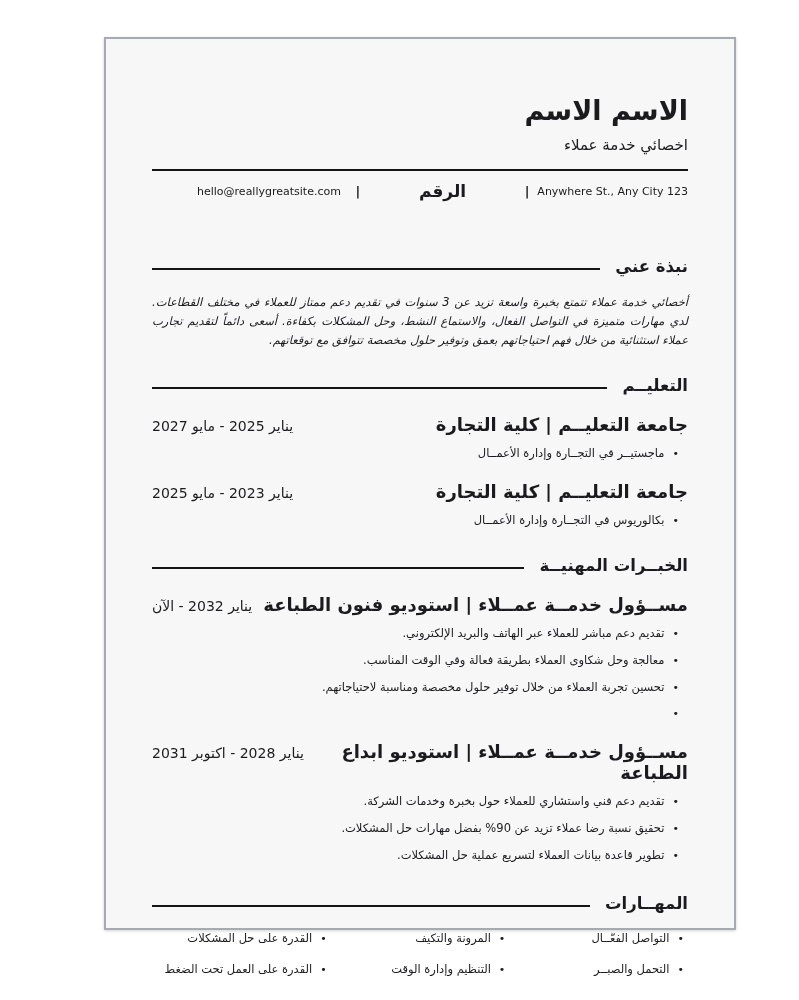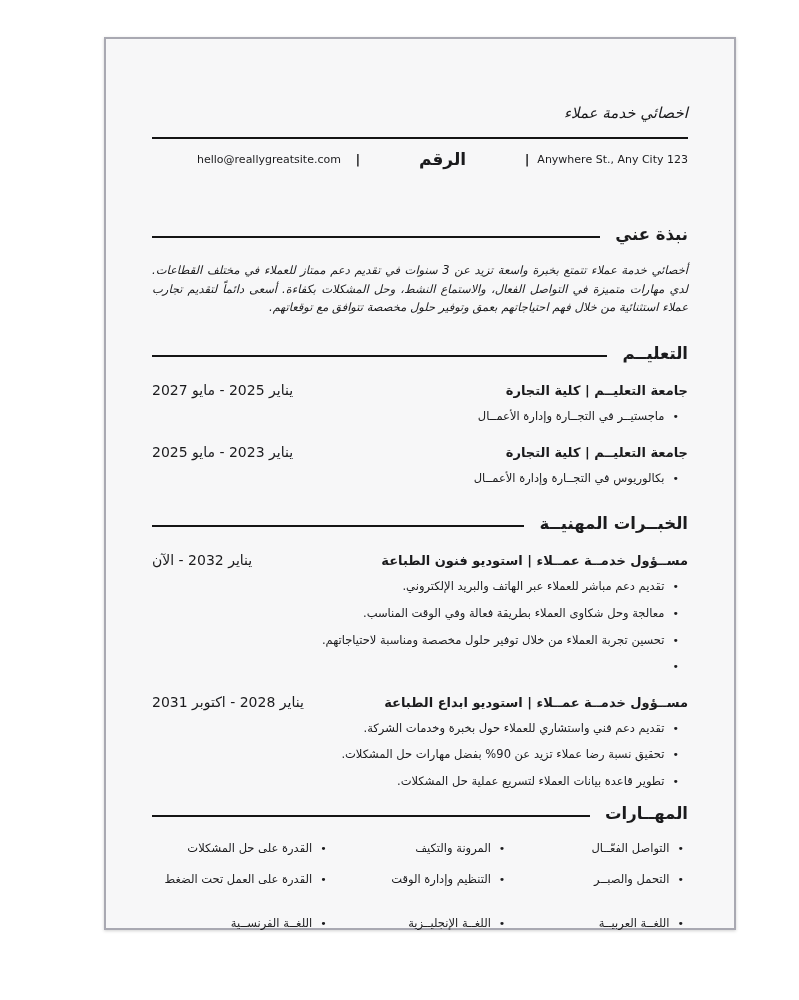--- a/index.html
+++ b/index.html
@@ -16,55 +16,56 @@
     box-sizing:border-box;
     background:#f7f7f8;
     border:2px solid #a9a9b2;
     box-shadow:0 1px 3px rgba(0,0,0,.18);
     padding:56px 46px 0;
     direction:rtl;
     color:#1b1b1d;
   }
   
   .name{font-size:27px;font-weight:bold;letter-spacing:.5px;line-height:1.2;}
-  .role{font-size:15px;margin-top:9px;font-style:italic;}
+  .role{font-size:15px;margin-top:9px;}
   .top-rule{border:none;border-top:2px solid #151515;margin:15px 0 0;}
   .contact{display:flex;align-items:center;margin-top:10px;font-size:11px;}
   .contact .seg{flex:1;}
   .contact .seg.right{text-align:right;}
   .contact .seg.center{text-align:center;font-weight:bold;font-size:17px;}
   .contact .seg.left{text-align:left;margin-left:45px;}
   .contact .sep{padding:0 6px;font-weight:bold;font-size:13px;}
   
   .section{margin-top:0;}
   .sec-head{display:flex;align-items:center;gap:15px;font-size:16.5px;font-weight:bold;white-space:nowrap;}
   .sec-line{flex:1;border-top:2px solid #151515;margin-top:5px;}
   .sec-about{margin-top:56px;}
   .sec-edu{margin-top:27px;}
   .sec-exp{margin-top:27px;}
-  .sec-skills{margin-top:14px;}
+  .sec-skills{margin-top:30px;}
   .sec-lang{margin-top:27px;}
   .about-text{margin:17px 0 0;font-size:11.5px;line-height:1.62;text-align:justify;font-style:italic;}
   
   .entry{margin-top:19px;}
   .entry-head{display:flex;justify-content:space-between;align-items:baseline;}
-  .entry-title{font-size:13px;font-weight:bold;}
+  .entry-title{font-size:18px;font-weight:bold;}
   .entry-date{font-size:14px;font-weight:normal;white-space:nowrap;}
   .li{display:flex;align-items:baseline;gap:8px;margin-top:10px;font-size:11.5px;padding-right:9px;line-height:1.45;}
   .dot{font-size:11px;}
   
   .grid3{display:grid;grid-template-columns:1fr 1fr 1fr;row-gap:14px;margin-top:17px;font-size:11.5px;}
   .grid3 .li{margin-top:0;padding-right:4px;}
 </style>
 </head>
 <body>
 
 <div class="card">
 
   <div>
+    <div class="name">الاسم الاسم</div>
     <div class="role">اخصائي خدمة عملاء</div>
     <hr class="top-rule">
     <div class="contact">
       <div class="seg right">123 Anywhere St., Any City</div>
       <div class="sep">|</div>
       <div class="seg center">الرقم</div>
       <div class="sep">|</div>
       <div class="seg left">hello@reallygreatsite.com</div>
     </div>
   </div>

